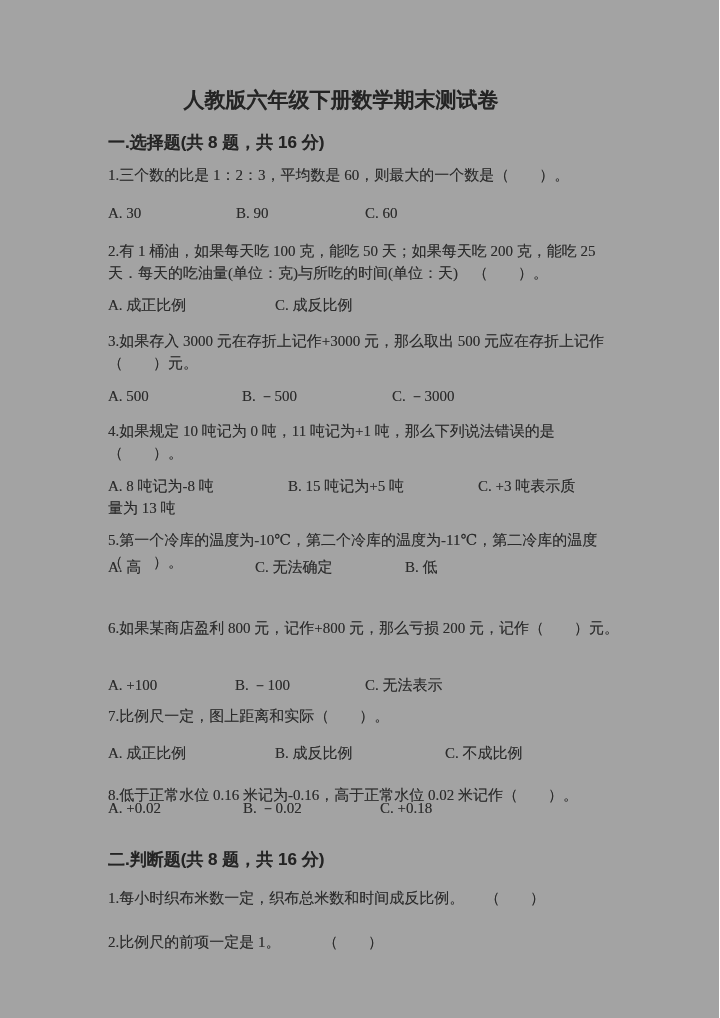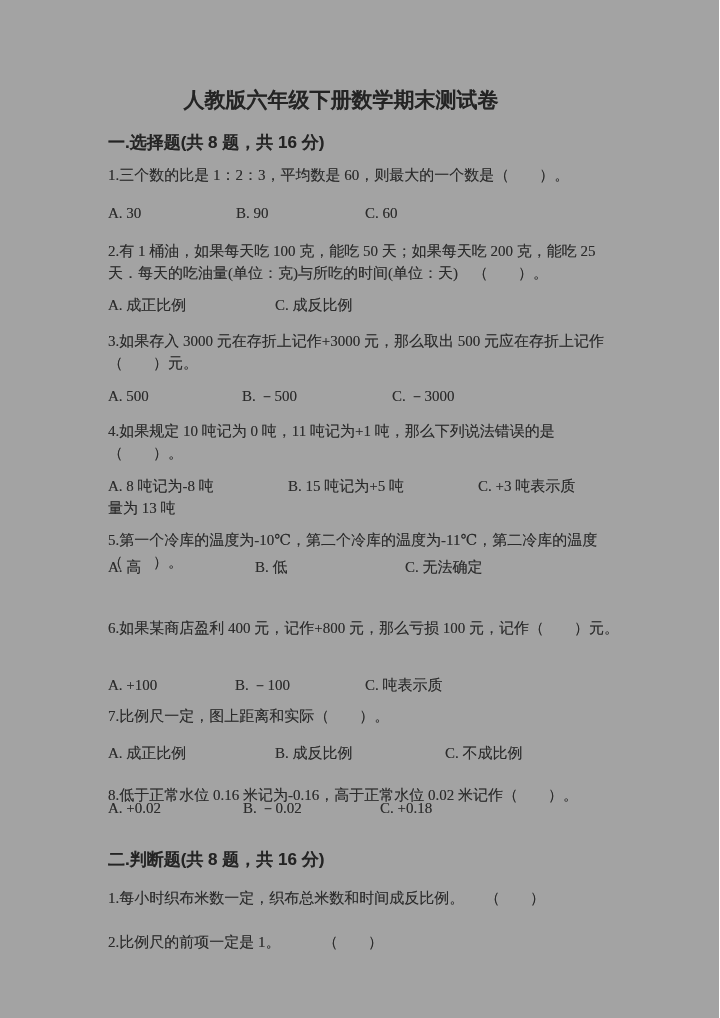--- a/index.html
+++ b/index.html
@@ -91,31 +91,31 @@
     </div>
     <div class="line">量为 13 吨</div>
   </div>
 
   <div class="abs" style="top:529px">
     <div class="line">5.第一个冷库的温度为-10℃，第二个冷库的温度为-11℃，第二冷库的温度</div>
     <div class="line">（　　）。</div>
   </div>
   <div class="abs opts line" style="top:556px; grid-template-columns:147px 150px auto">
     <span>A. 高</span>
+    <span>C. 无法确定</span>
     <span>B. 低</span>
-    <span>C. 无法确定</span>
   </div>
 
   <div class="abs" style="top:617px">
-    <div class="line">6.如果某商店盈利 400 元，记作+800 元，那么亏损 100 元，记作（　　）元。</div>
+    <div class="line">6.如果某商店盈利 800 元，记作+800 元，那么亏损 200 元，记作（　　）元。</div>
   </div>
   <div class="abs opts line" style="top:674px; grid-template-columns:127px 130px auto">
     <span>A. +100</span>
     <span>B. －100</span>
-    <span>C. 吨表示质</span>
+    <span>C. 无法表示</span>
   </div>
 
   <div class="abs" style="top:705px">
     <div class="line">7.比例尺一定，图上距离和实际（　　）。</div>
   </div>
   <div class="abs opts line" style="top:742px; grid-template-columns:167px 170px auto">
     <span>A. 成正比例</span>
     <span>B. 成反比例</span>
     <span>C. 不成比例</span>
   </div>

